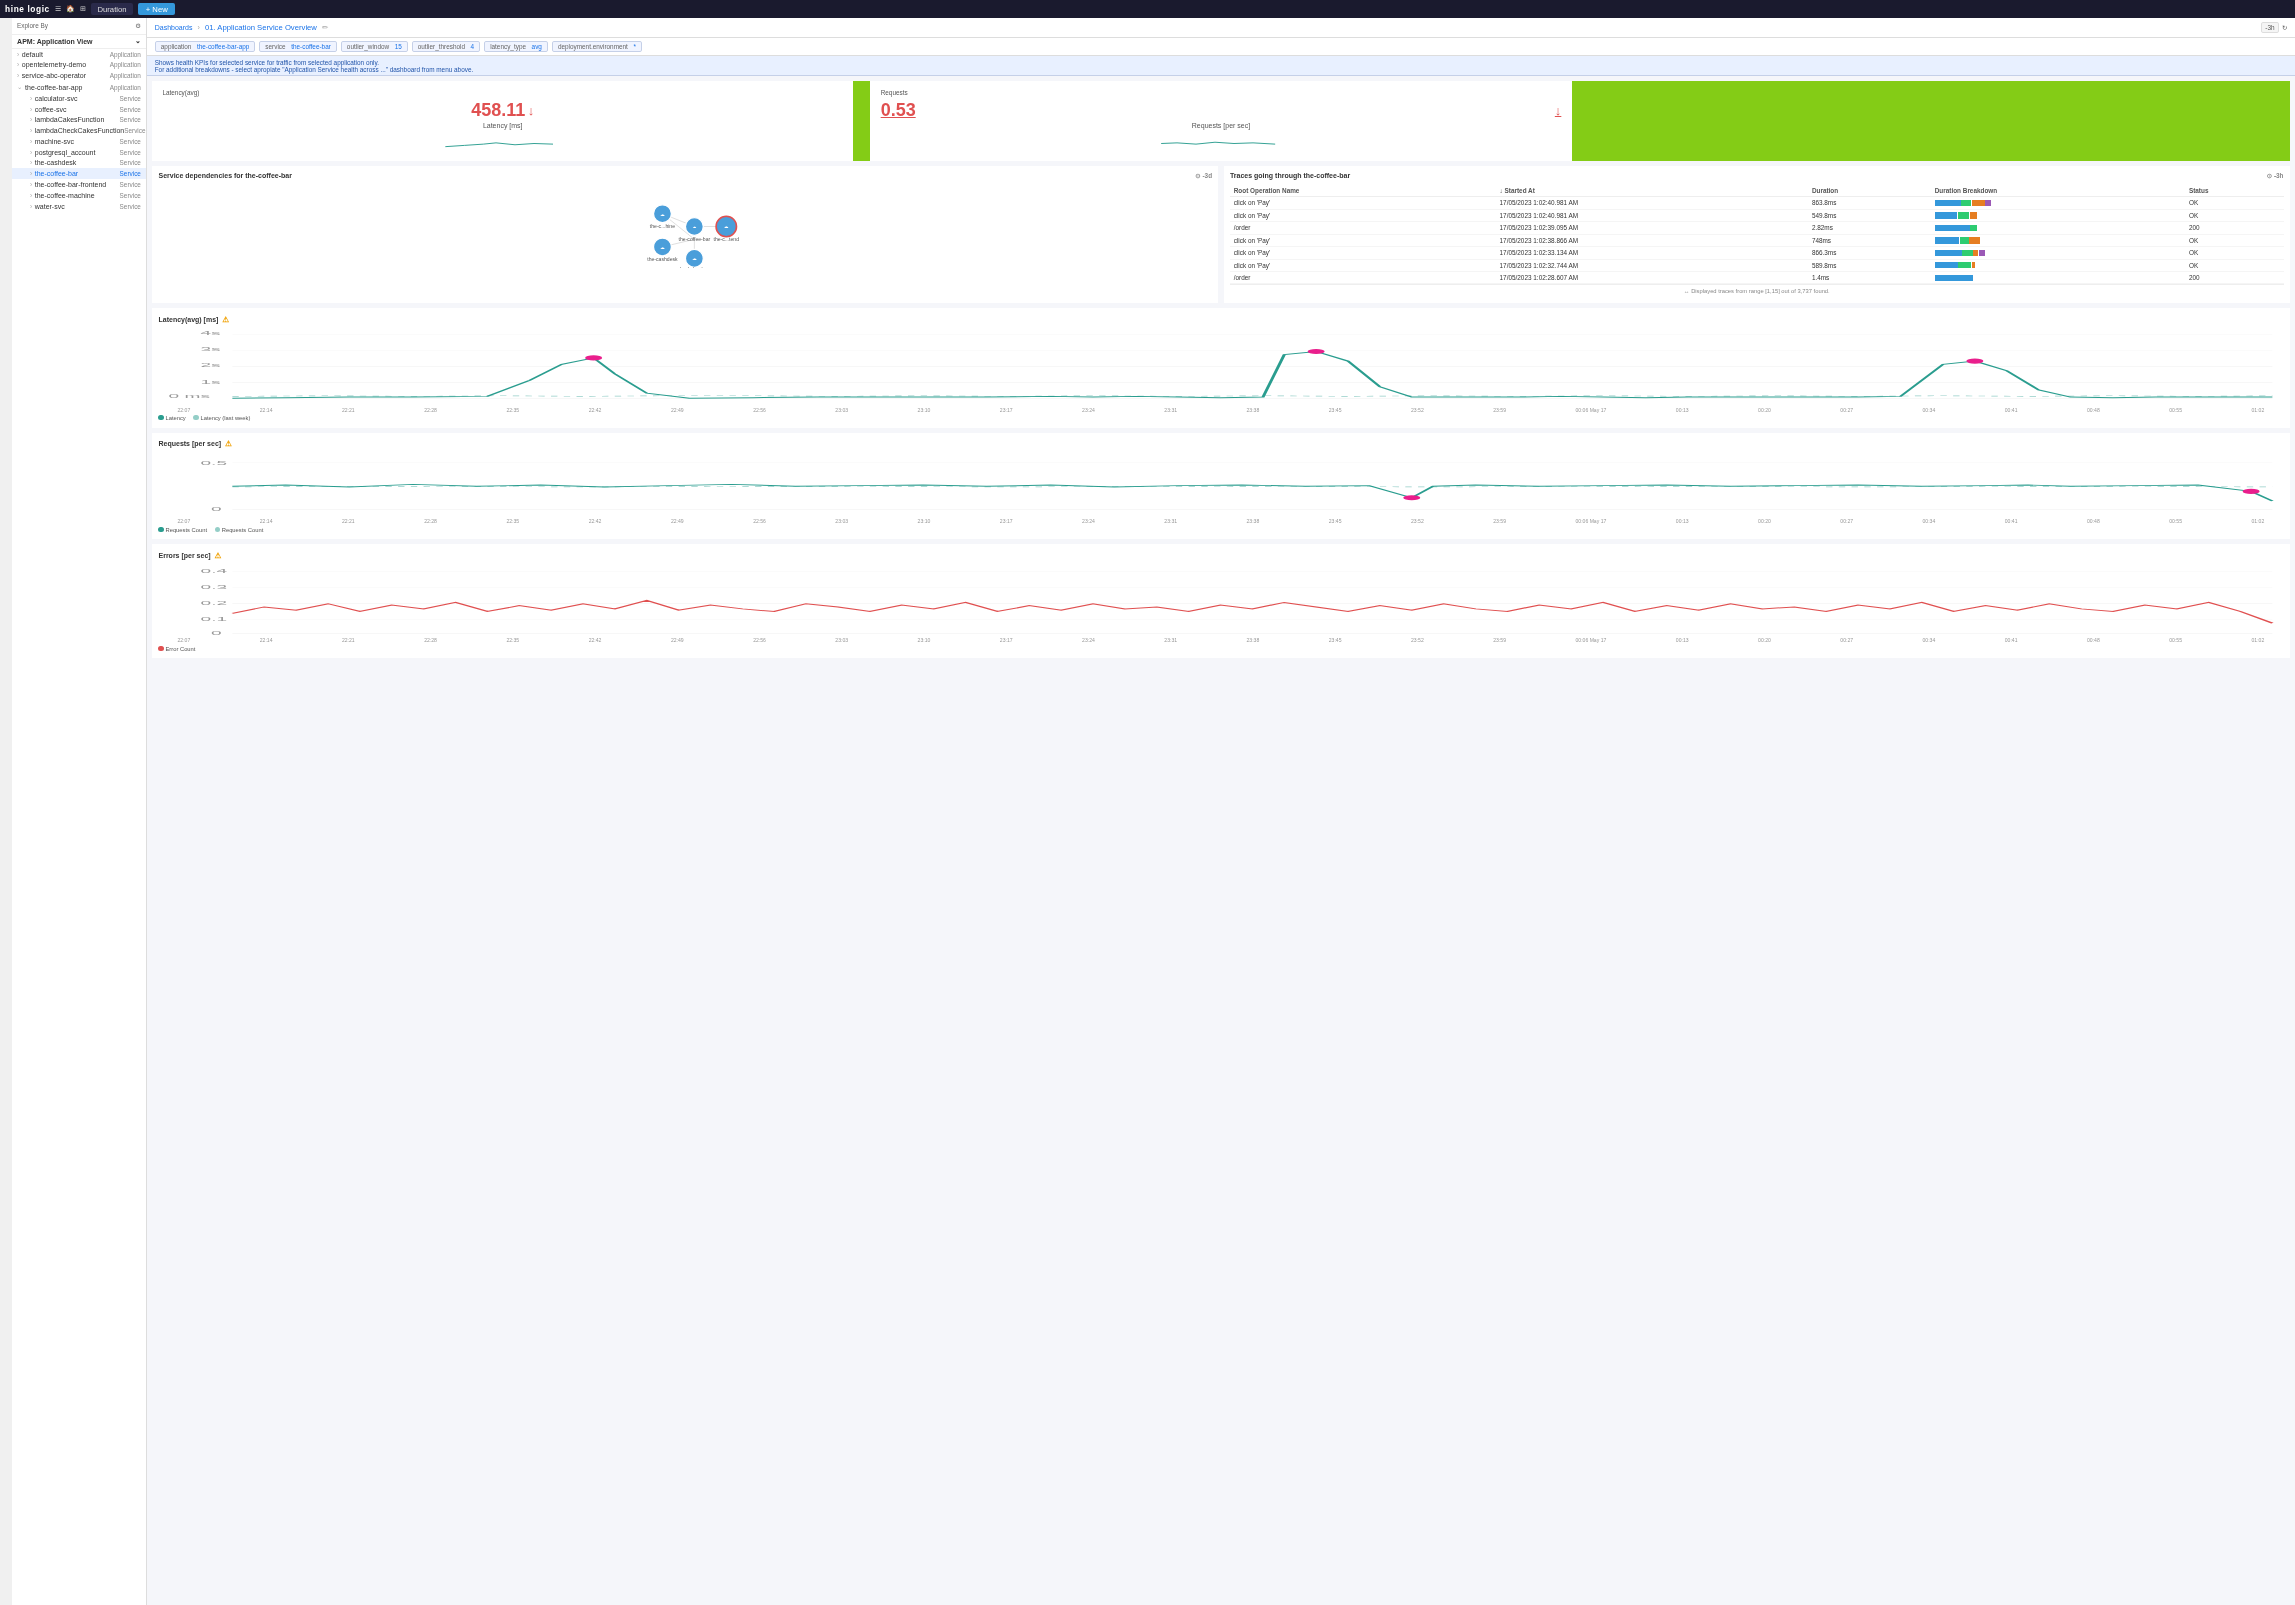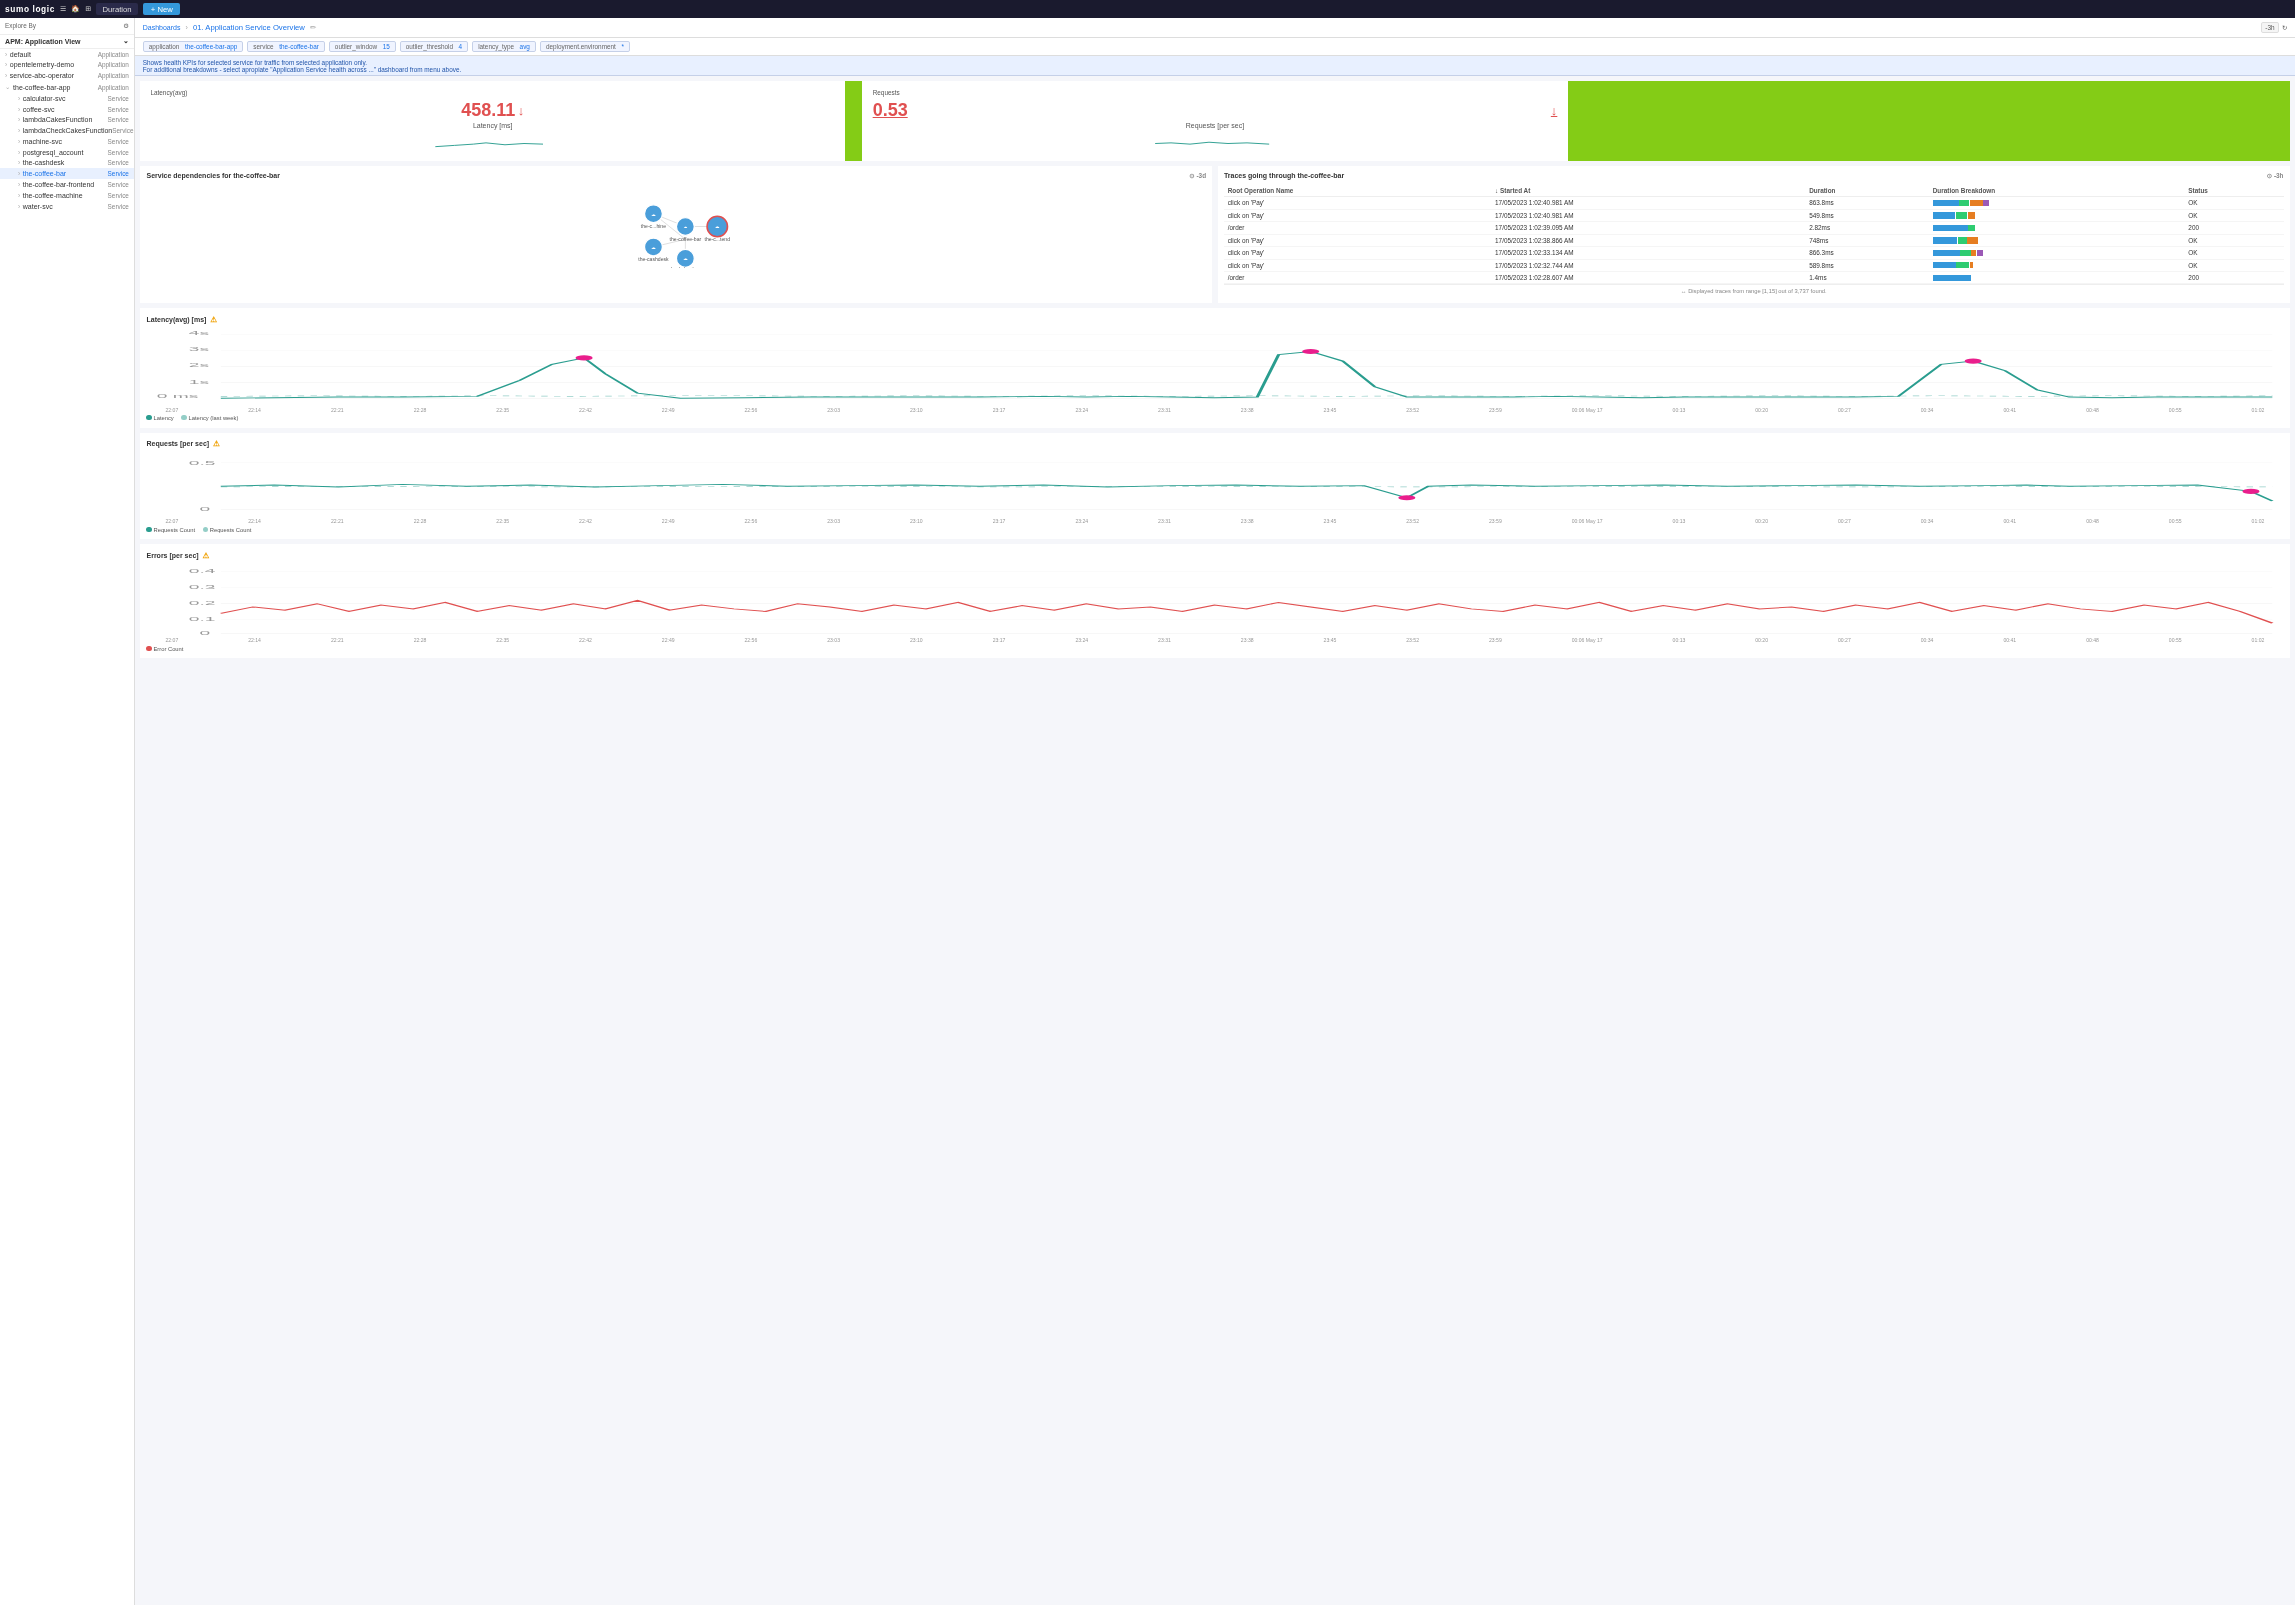--- a/index.html
+++ b/index.html
@@ -7,21 +7,21 @@
 
     
     .top-bar {
       display: flex; align-items: center; background: #1a1a2e; color: #ccc; height: 18px; padding: 0 5.1px; gap: 5.1px;
     }
     .top-bar .logo { color: #fff; font-weight: bold; font-size: 8.3px; letter-spacing: 0.6px; }
     .top-bar .explore-label { background: #2a2a4a; color: #ddd; padding: 1.3px 6.4px; border-radius: 1.9px; font-size: 7.7px; }
     .new-btn { background: #3498db; color: #fff; border: none; padding: 1.9px 7.7px; border-radius: 1.9px; font-size: 7.7px; cursor: pointer; display: flex; align-items: center; gap: 2.6px; text-align: center; }
 
     
-    .main-layout { display: flex; height: calc(100vh - 18px); }
+    .main-layout { display: flex; height: calc(100vh - 18px); margin-left: 12px; }
 
     
     .sidebar { width: 135px; background: #fff; border-right: 0.6px solid #ddd; overflow-y: auto; flex-shrink: 0; }
     .sidebar-header { padding: 3.8px 5.1px; font-size: 6.4px; color: #666; border-bottom: 0.6px solid #eee; display: flex; justify-content: space-between; align-items: center; }
     .sidebar-title { font-size: 7px; font-weight: 600; color: #333; padding: 2.6px 5.1px; border-bottom: 0.6px solid #eee; display: flex; justify-content: space-between; align-items: center; }
     .sidebar-item { display: flex; align-items: center; justify-content: space-between; padding: 1.9px 5.1px 1.9px 10.3px; cursor: pointer; font-size: 7px; color: #333; }
     .sidebar-item.active { background: #e8f0fe; color: #1a73e8; }
     .sidebar-item.active .item-type { color: #1a73e8; }
     .sidebar-item .item-name { display: flex; align-items: center; gap: 2.6px; }
     .sidebar-item .item-type { color: #888; font-size: 6.4px; }
@@ -100,21 +100,21 @@
     ::-webkit-scrollbar-track { background: #f0f0f0; }
     ::-webkit-scrollbar-thumb { background: #ccc; border-radius: 1.9px; }
 
     .time-control { display: flex; align-items: center; gap: 2.6px; font-size: 6.4px; color: #555; margin-left: auto; }
     .time-btn { background: #f5f5f5; border: 0.6px solid #ddd; padding: 1.3px 3.8px; border-radius: 1.9px; font-size: 6.4px; cursor: pointer; }
   </style>
 </head>
 <body>
 
 <div class="top-bar">
-  <span class="logo">sumo logic</span>
+  <span class="logo">hine logic</span>
   <span>☰</span>
   <span>🏠</span>
   <span>⊞</span>
   <span class="explore-label">Duration</span>
   <button class="new-btn">+ New</button>
 </div>
 
 <div class="main-layout">
 
   <div class="sidebar">

